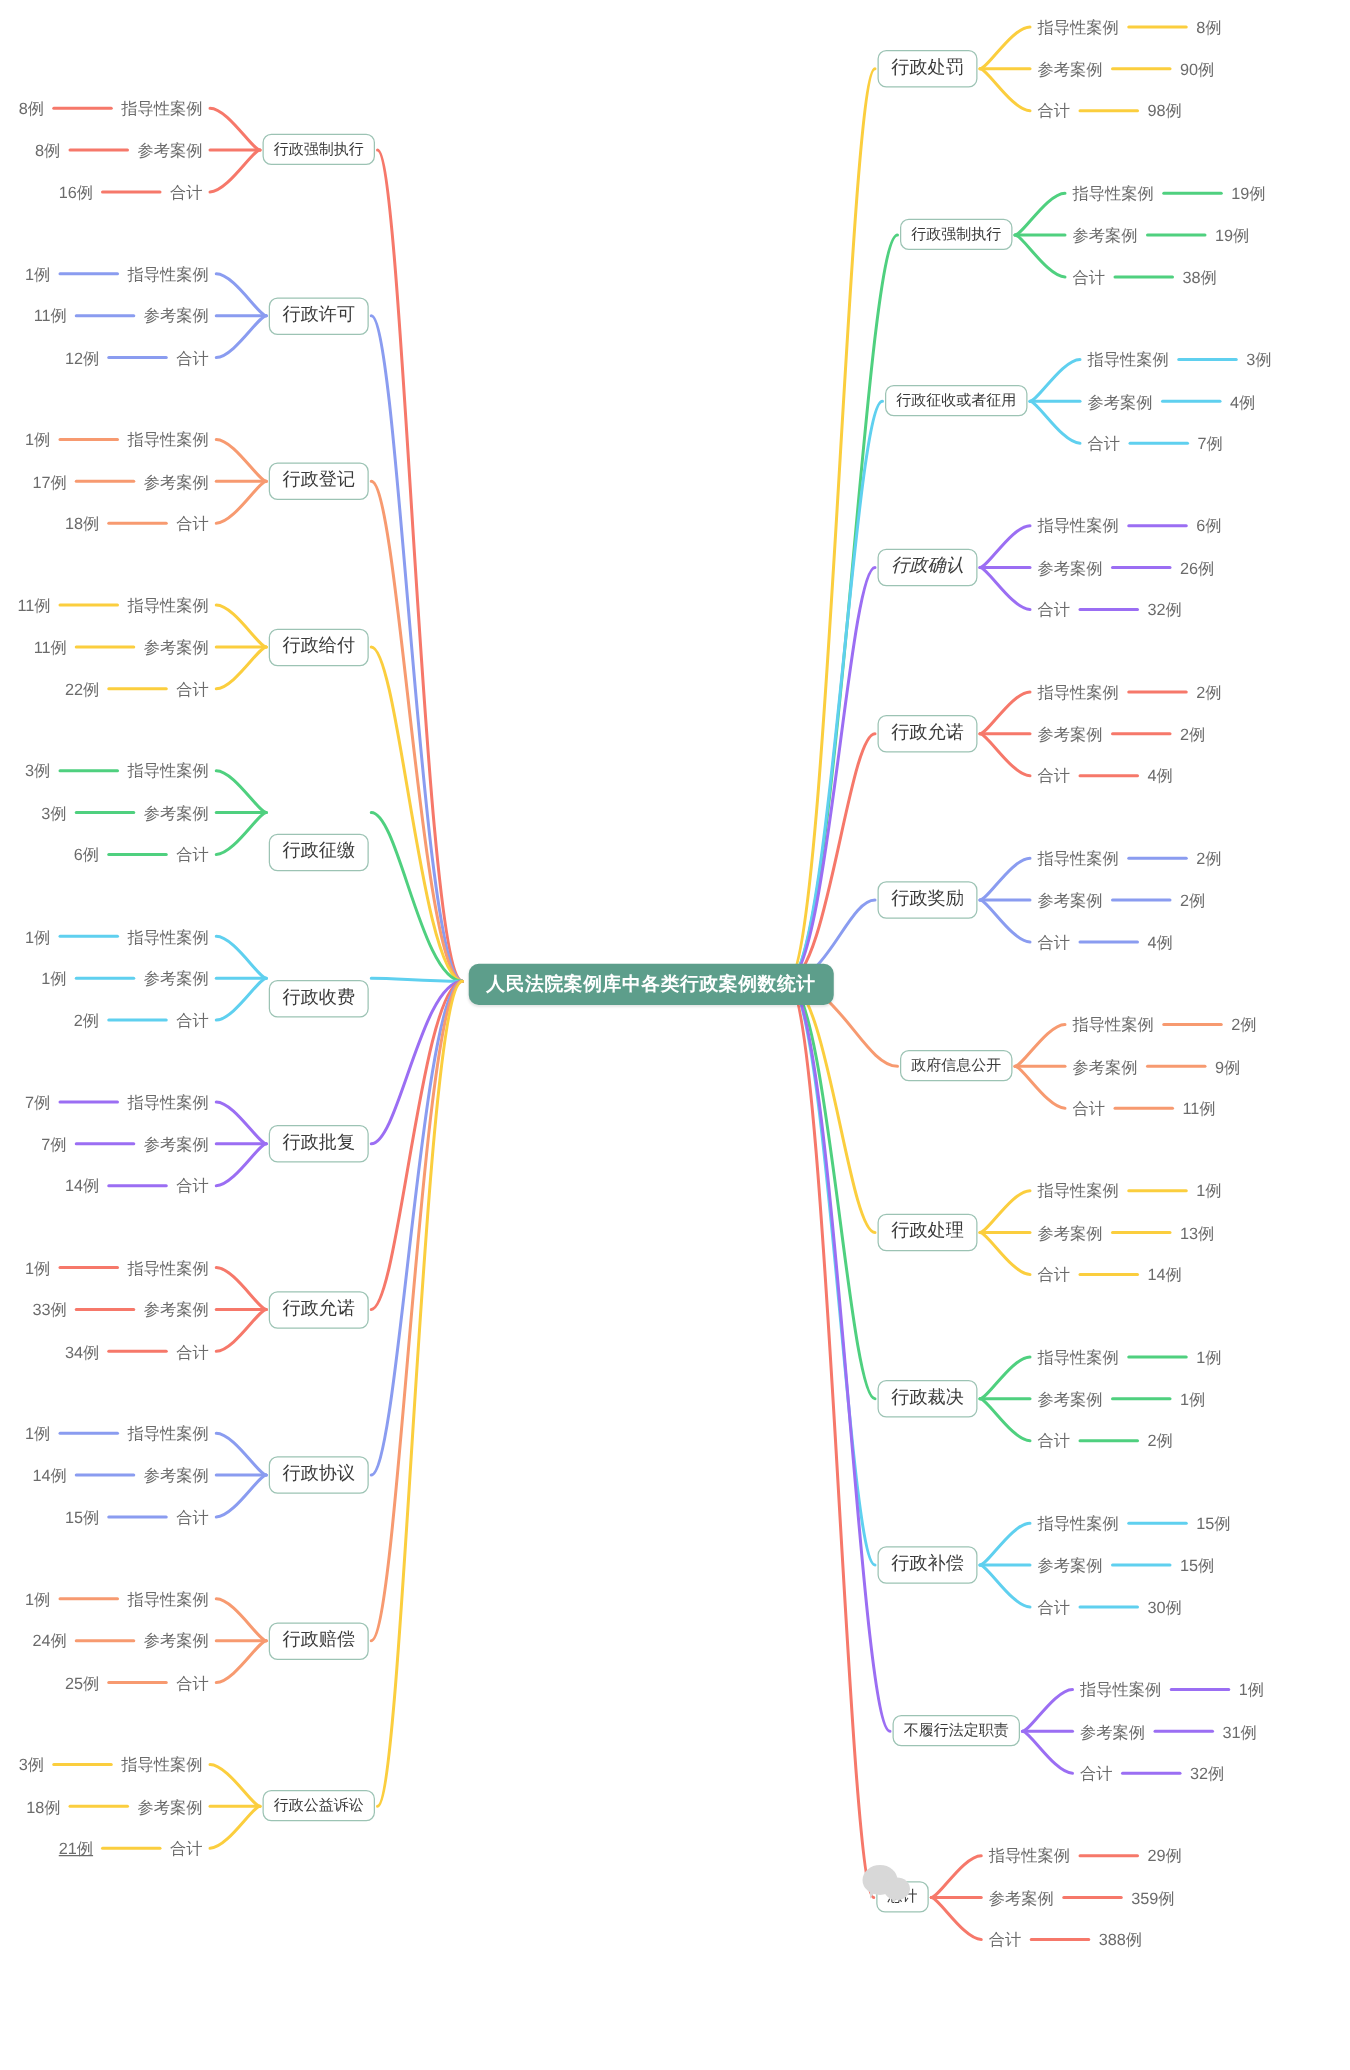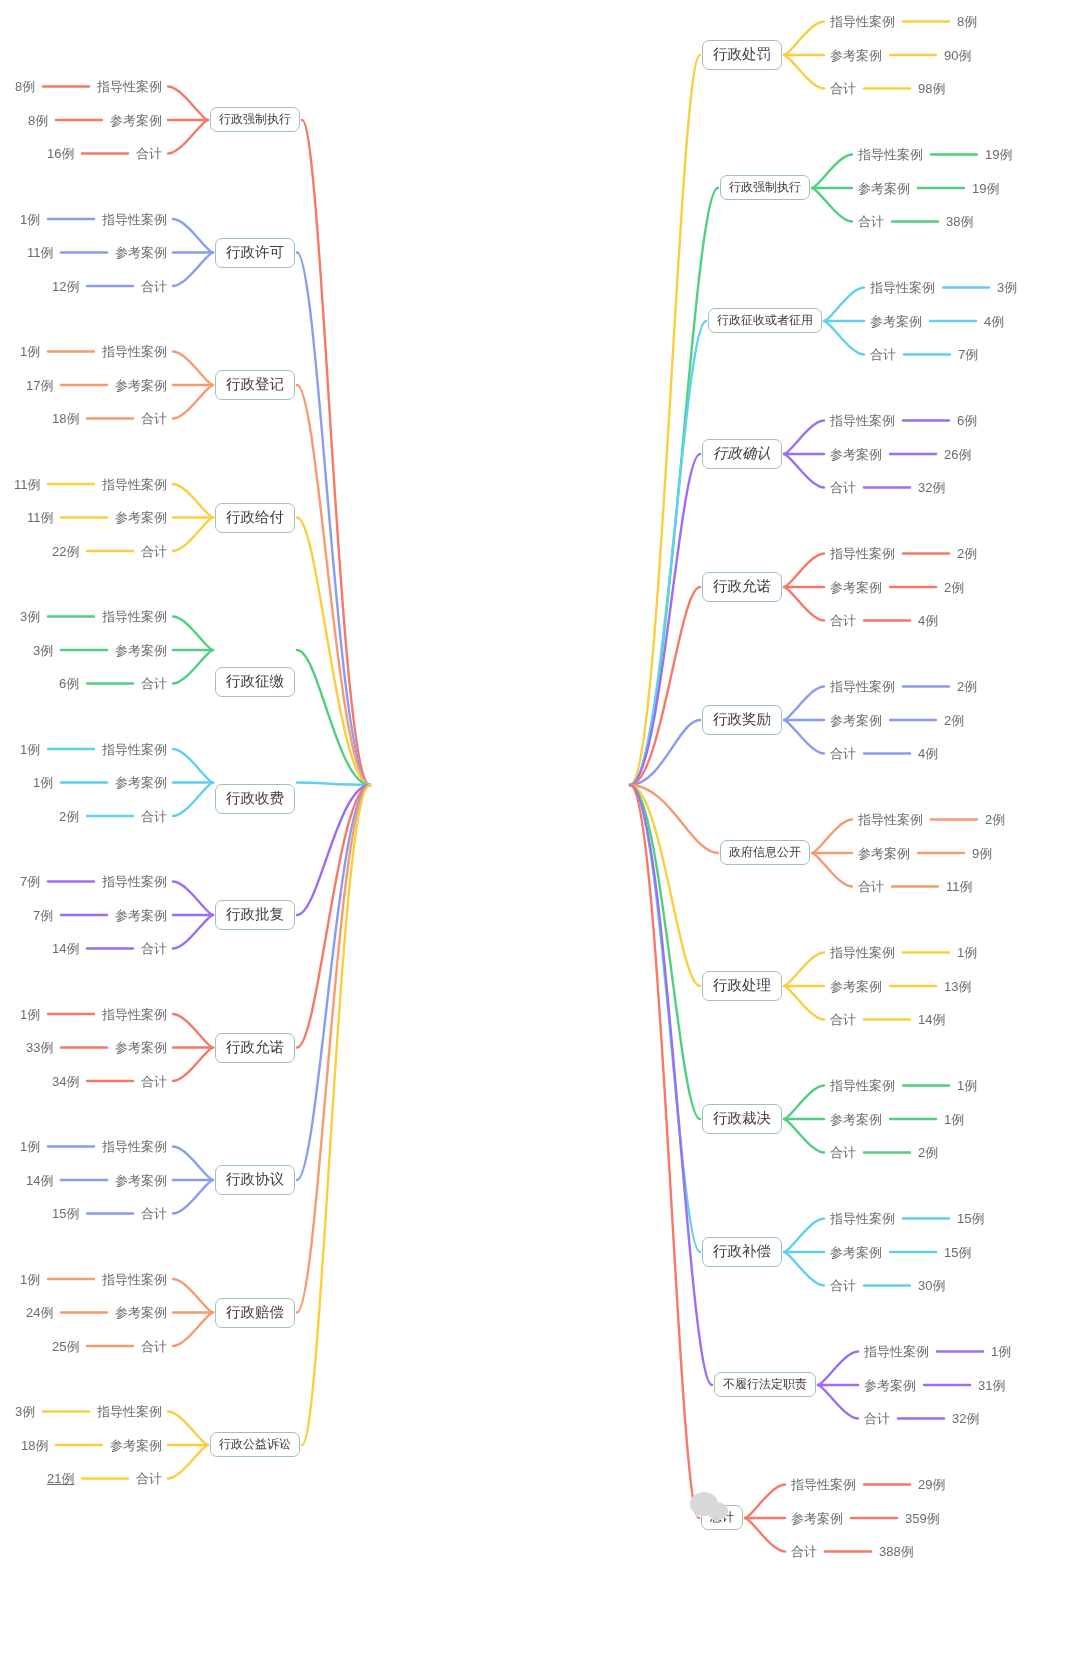--- a/index.html
+++ b/index.html
@@ -235,20 +235,23 @@
       <path d="M 818 1385 C 824 1385 844 1418.5 858 1418.5" fill="none" stroke="#9b6ef3" stroke-width="2.4" stroke-linecap="round"></path>
       <path d="M 630 785 C 661.05 785 678.3 1518 699 1518" fill="none" stroke="#f6786a" stroke-width="2.4" stroke-linecap="round"></path>
       <line x1="864" y1="1484.5" x2="910" y2="1484.5" stroke="#f6786a" stroke-width="2.4" stroke-linecap="round"></line>
       <path d="M 745 1518 C 751 1518 771 1484.5 785 1484.5" fill="none" stroke="#f6786a" stroke-width="2.4" stroke-linecap="round"></path>
       <line x1="851" y1="1518" x2="897" y2="1518" stroke="#f6786a" stroke-width="2.4" stroke-linecap="round"></line>
       <line x1="745" y1="1518" x2="785" y2="1518" stroke="#f6786a" stroke-width="2.4" stroke-linecap="round"></line>
       <line x1="825" y1="1551.5" x2="871" y2="1551.5" stroke="#f6786a" stroke-width="2.4" stroke-linecap="round"></line>
       <path d="M 745 1518 C 751 1518 771 1551.5 785 1551.5" fill="none" stroke="#f6786a" stroke-width="2.4" stroke-linecap="round"></path>
     </svg>
 
+  <div class="root-node" id="root-node" style="left: 375px; top: 771px;">
+    <span>人民法院案例库中各类行政案例数统计</span>
+  </div>
 
   <div id="nodes-layer">
       <div class="topic small" style="left: 210px; top: 107px;"><span>行政强制执行</span></div>
       <div class="leaf" style="left: 97px; top: 80px;"><span>指导性案例</span></div>
       <div class="leaf" style="left: 15px; top: 80px;"><span>8例</span></div>
       <div class="leaf" style="left: 110px; top: 114px;"><span>参考案例</span></div>
       <div class="leaf" style="left: 28px; top: 114px;"><span>8例</span></div>
       <div class="leaf" style="left: 136px; top: 147px;"><span>合计</span></div>
       <div class="leaf" style="left: 47px; top: 147px;"><span>16例</span></div>
       <div class="topic" style="left: 215px; top: 238px;"><span>行政许可</span></div>

